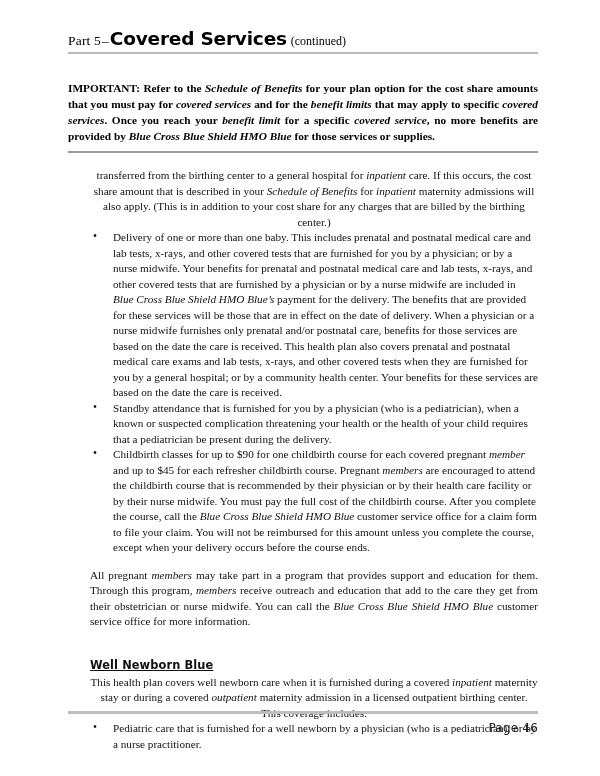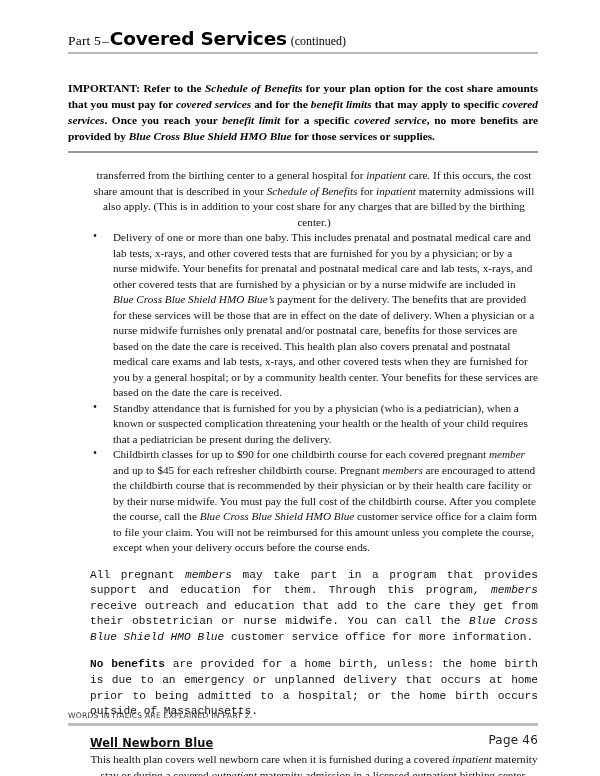--- a/index.html
+++ b/index.html
@@ -93,21 +93,21 @@
     font-size: 11.2px;
     line-height: 1.385;
     color: #111111;
   }
   .body-region i { font-style: italic; }
 
   .para {
     text-align: center;
     margin: 0 0 0 0;
   }
-  .para.justify { text-align: justify; font-family: Liberation Mono, monospace; }
+  .para.justify { text-align: justify; }
 
   ul.bullets {
     list-style: none;
     margin: 0;
     padding: 0;
   }
   ul.bullets li {
     position: relative;
     padding-left: 23px;
     margin: 0;
@@ -196,35 +196,33 @@
         <span>Childbirth classes for up to $90 for one childbirth course for each covered pregnant <i>member</i> and up to $45 for each refresher childbirth course. Pregnant <i>members</i> are encouraged to attend the childbirth course that is recommended by their physician or by their health care facility or by their nurse midwife. You must pay the full cost of the childbirth course. After you complete the course, call the <i>Blue Cross Blue Shield HMO Blue</i> customer service office for a claim form to file your claim. You will not be reimbursed for this amount unless you complete the course, except when your delivery occurs before the course ends.</span>
       </li>
     </ul>
 
     <div class="gap-md"></div>
 
     <div class="para justify">All pregnant <i>members</i> may take part in a program that provides support and education for them. Through this program, <i>members</i> receive outreach and education that add to the care they get from their obstetrician or nurse midwife. You can call the <i>Blue Cross Blue Shield HMO Blue</i> customer service office for more information.</div>
 
     <div class="gap-md"></div>
 
-    <div class="para justify"><b>No benefits</b> are provided for a home birth, unless: the home birth is due to an emergency or unplanned delivery that occurs at home prior to being admitted to a hospital; or the home birth occurs outside of Massachusetts.</div>
 
     <div class="head-wrap">
       <div><span class="sub-head">Well Newborn Blue</span></div>
       <div class="para">This health plan covers well newborn care when it is furnished during a covered <i>inpatient</i> maternity stay or during a covered <i>outpatient</i> maternity admission in a licensed outpatient birthing center. This coverage includes:</div>
       <ul class="bullets">
         <li>
           <span class="bullet-mark">•</span>
           <span>Pediatric care that is furnished for a well newborn by a physician (who is a pediatrician); or by a nurse practitioner.</span>
         </li>
 
       </ul>
     </div>
 
   </div>
 
   <div class="footer">
-    <div class="footer-note">WORDS IN ITALICS ARE EXPLAINED IN PART 2.</div>
     <div class="footer-rule"></div>
     <div class="footer-page">Page 46</div>
   </div>
 
 </div>
 
 </body></html>

